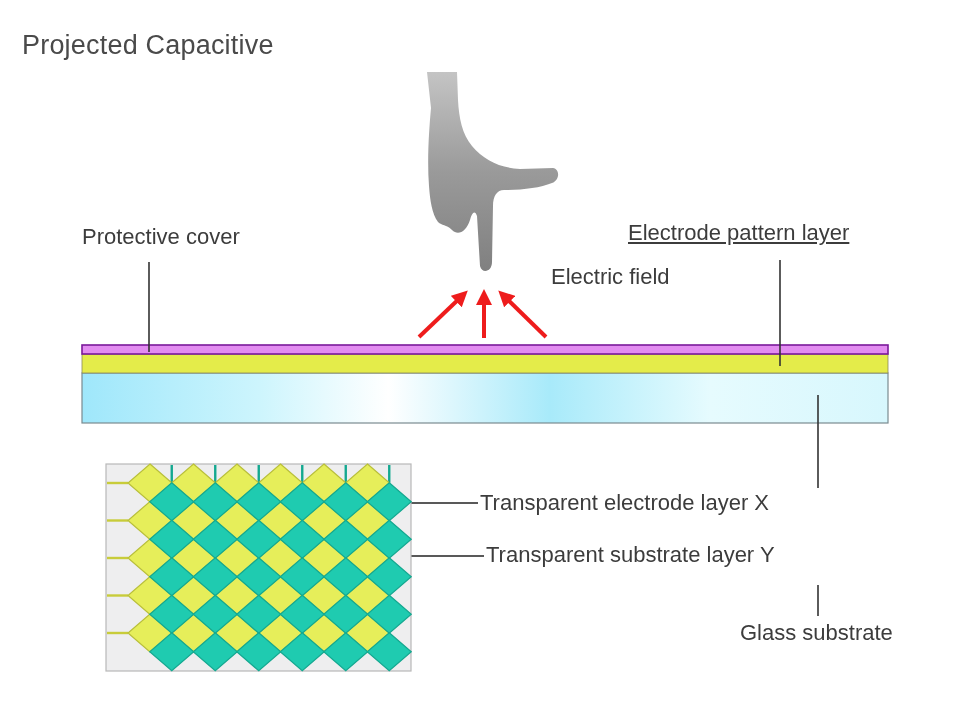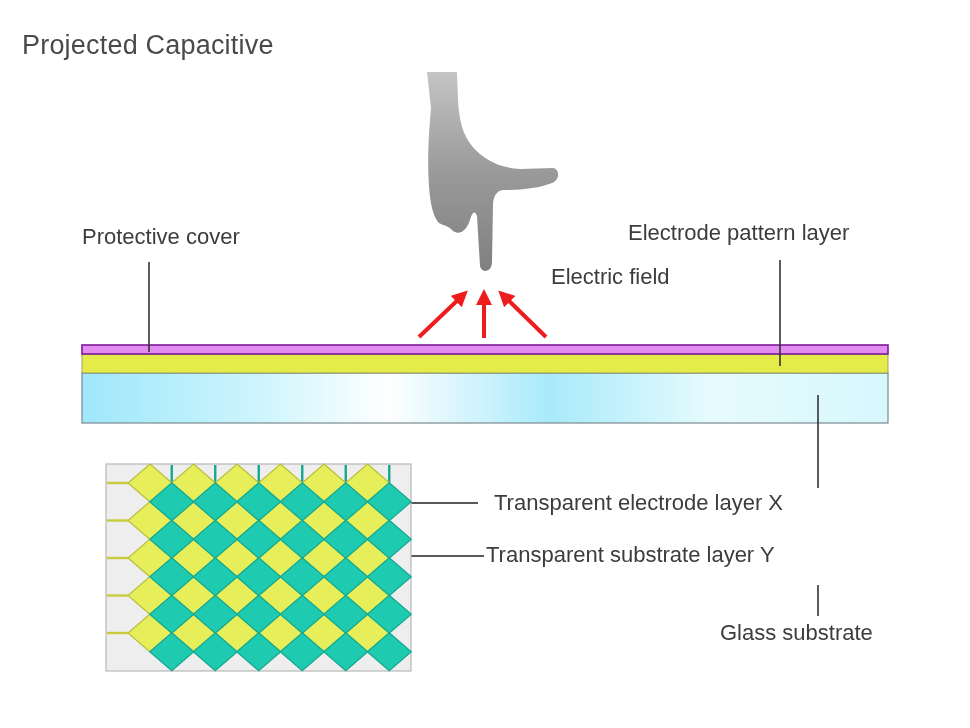--- a/index.html
+++ b/index.html
@@ -130,17 +130,17 @@
         <polygon points="215.25,632.75 237.25,651.75 215.25,670.75 193.25,651.75" fill="#1fcbb0" stroke="#14a890" stroke-width="1.2"></polygon>
         <polygon points="258.75,632.75 280.75,651.75 258.75,670.75 236.75,651.75" fill="#1fcbb0" stroke="#14a890" stroke-width="1.2"></polygon>
         <polygon points="302.25,632.75 324.25,651.75 302.25,670.75 280.25,651.75" fill="#1fcbb0" stroke="#14a890" stroke-width="1.2"></polygon>
         <polygon points="345.75,632.75 367.75,651.75 345.75,670.75 323.75,651.75" fill="#1fcbb0" stroke="#14a890" stroke-width="1.2"></polygon>
         <polygon points="389.25,632.75 411.25,651.75 389.25,670.75 367.25,651.75" fill="#1fcbb0" stroke="#14a890" stroke-width="1.2"></polygon>
       </g>
   </g>
 </svg>
 
 <div class="label" style="left:82px; top:226px;">Protective cover</div>
-<div class="label" style="left:628px; top:222px;">Electrode pattern layer</div>
+<div class="label" style="left:628px; top:222px;text-decoration:underline;">Electrode pattern layer</div>
 <div class="label" style="left:551px; top:266px;">Electric field</div>
-<div class="label" style="left:494px; top:492px;">Transparent electrode layer X</div>
+<div class="label" style="left:480px; top:492px;">Transparent electrode layer X</div>
 <div class="label" style="left:486px; top:544px;">Transparent substrate layer Y</div>
-<div class="label" style="left:720px; top:622px;">Glass substrate</div>
+<div class="label" style="left:740px; top:622px;">Glass substrate</div>
 
 </body></html>

